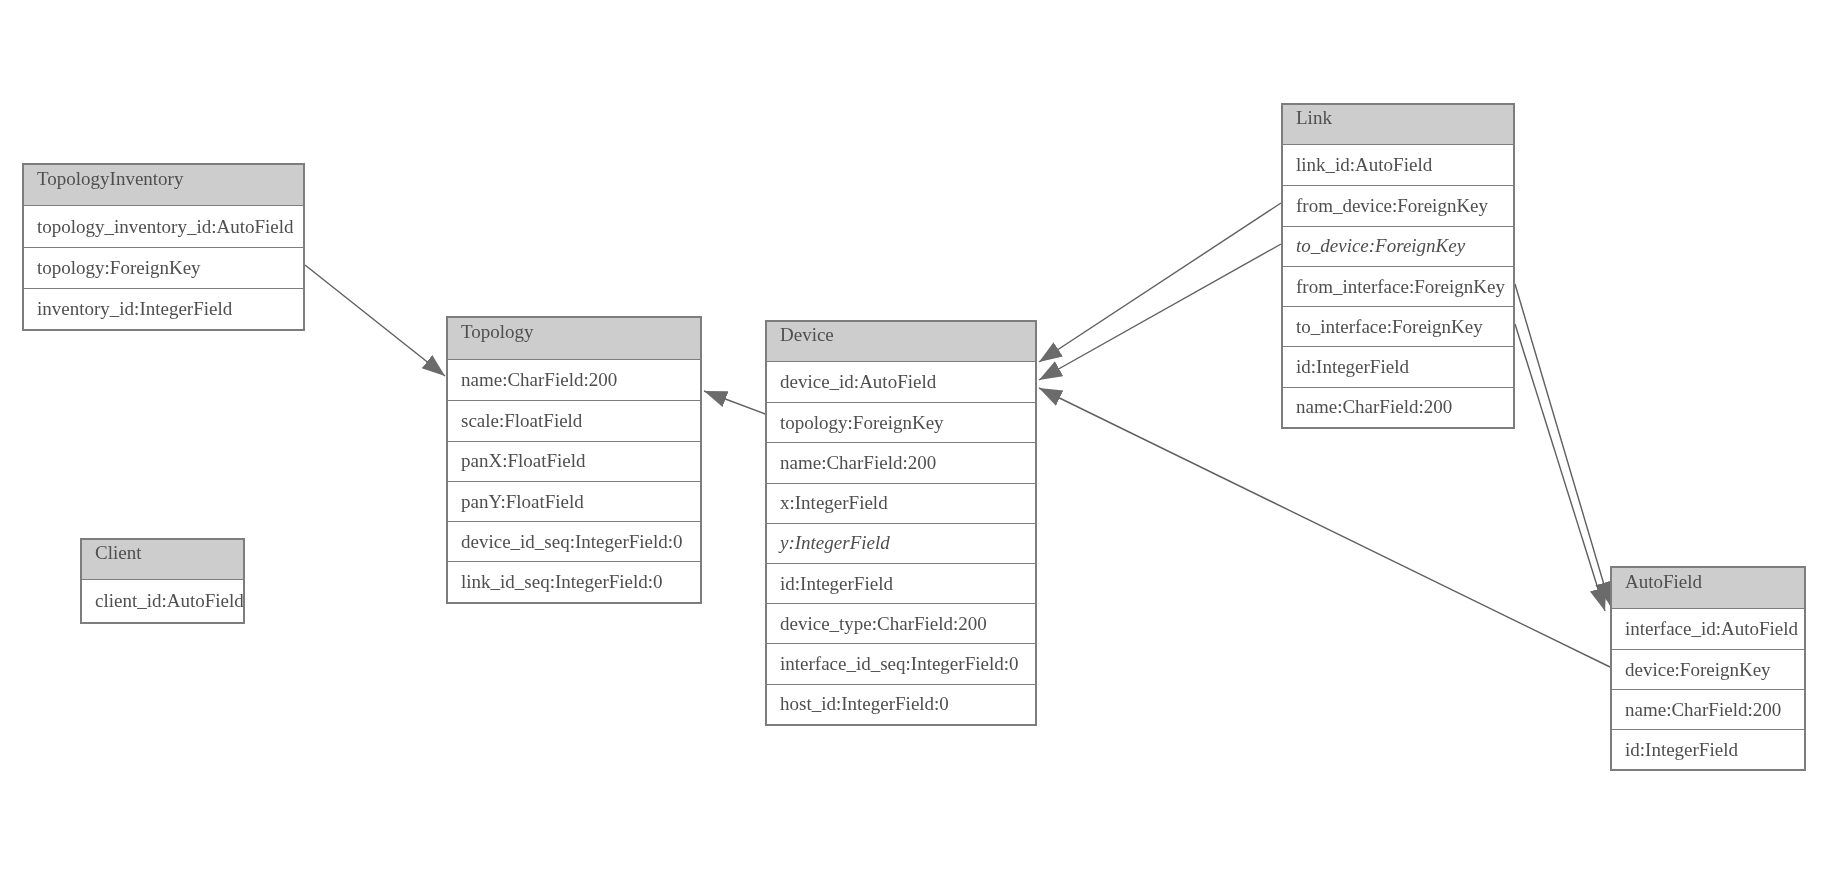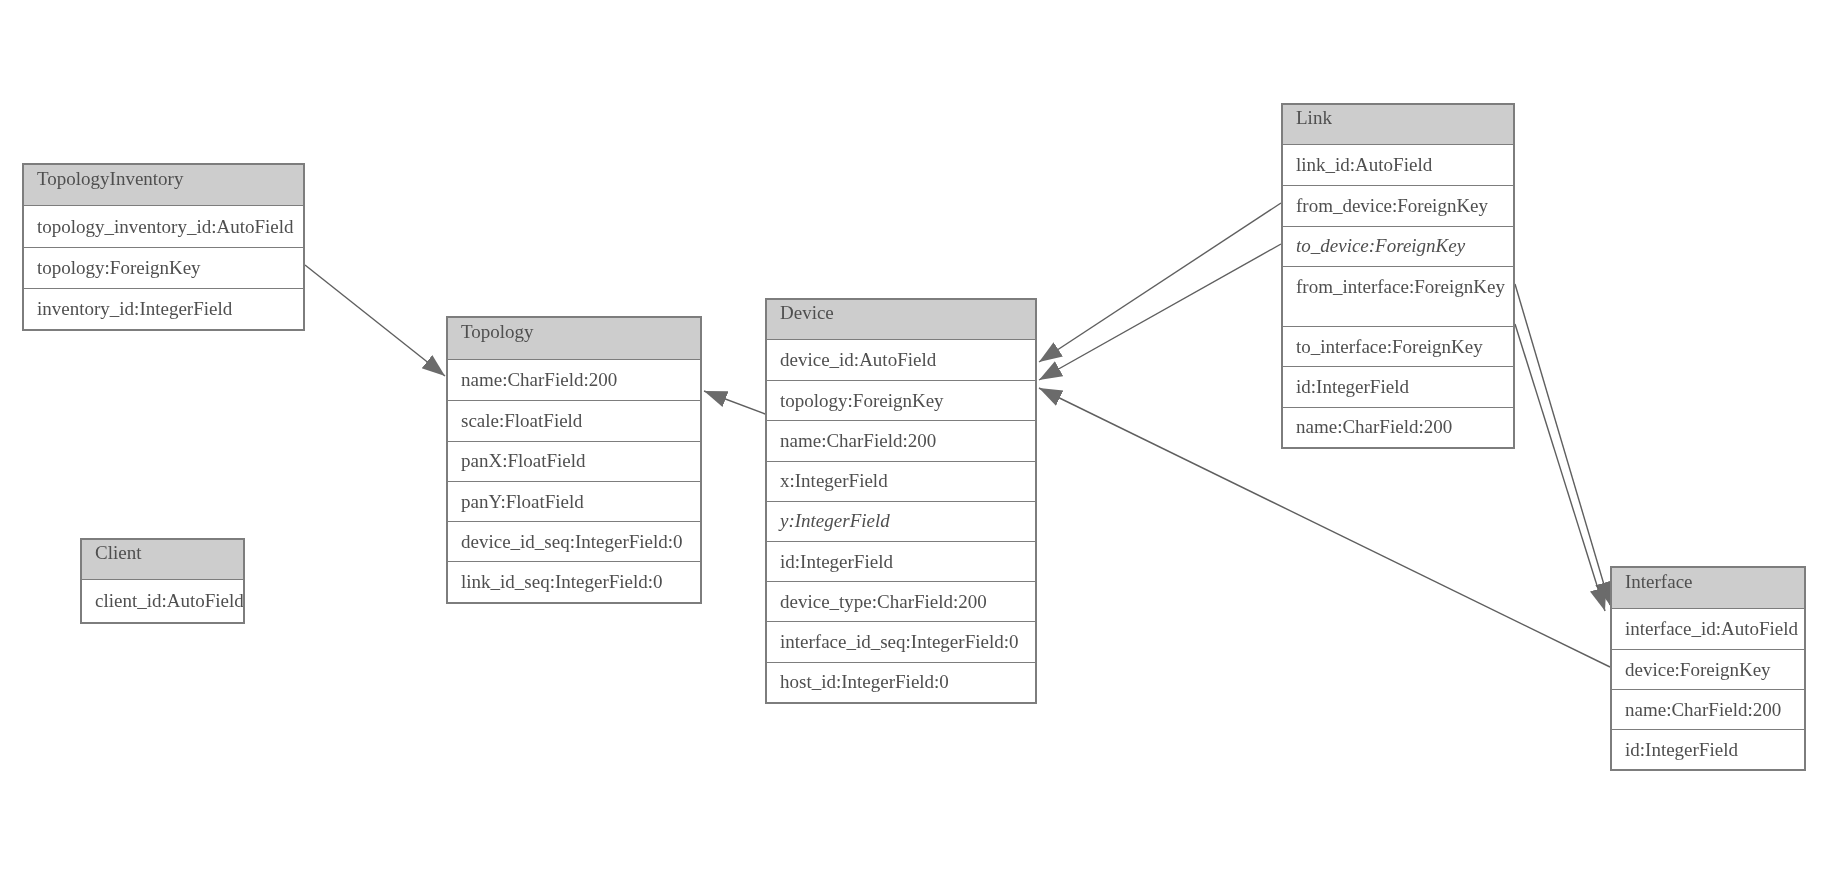--- a/index.html
+++ b/index.html
@@ -89,43 +89,43 @@
         <div class="entity-row" style="height: 40.3px;">scale:FloatField</div>
         <div class="entity-row" style="height: 40.3px;">panX:FloatField</div>
         <div class="entity-row" style="height: 40.3px;">panY:FloatField</div>
         <div class="entity-row" style="height: 40.3px;">device_id_seq:IntegerField:0</div>
         <div class="entity-row" style="height: 40.3px;">link_id_seq:IntegerField:0</div>
       </div>
       <div class="entity" style="left: 80px; top: 538px; width: 165px;">
         <div class="entity-header" style="height: 40px;">Client</div>
         <div class="entity-row" style="height: 42px;">client_id:AutoField</div>
       </div>
-      <div class="entity" style="left: 765px; top: 298px; width: 272px;">
+      <div class="entity" style="left: 765px; top: 320px; width: 272px;">
         <div class="entity-header" style="height: 40px;">Device</div>
         <div class="entity-row" style="height: 40.2px;">device_id:AutoField</div>
         <div class="entity-row" style="height: 40.2px;">topology:ForeignKey</div>
         <div class="entity-row" style="height: 40.2px;">name:CharField:200</div>
         <div class="entity-row" style="height: 40.2px;">x:IntegerField</div>
         <div class="entity-row" style="height: 40.2px; font-style: italic;">y:IntegerField</div>
         <div class="entity-row" style="height: 40.2px;">id:IntegerField</div>
         <div class="entity-row" style="height: 40.2px;">device_type:CharField:200</div>
         <div class="entity-row" style="height: 40.2px;">interface_id_seq:IntegerField:0</div>
         <div class="entity-row" style="height: 40.2px;">host_id:IntegerField:0</div>
       </div>
       <div class="entity" style="left: 1281px; top: 103px; width: 234px;">
         <div class="entity-header" style="height: 40px;">Link</div>
         <div class="entity-row" style="height: 40.3px;">link_id:AutoField</div>
         <div class="entity-row" style="height: 40.3px;">from_device:ForeignKey</div>
         <div class="entity-row" style="height: 40.3px; font-style: italic;">to_device:ForeignKey</div>
         <div class="entity-row" style="height: 40.3px;">from_interface:ForeignKey</div>
-        <div class="entity-row" style="height: 40.3px; margin-top: 20px;">to_interface:ForeignKey</div>
+        <div class="entity-row" style="height: 40.3px;">to_interface:ForeignKey</div>
         <div class="entity-row" style="height: 40.3px;">id:IntegerField</div>
         <div class="entity-row" style="height: 40.3px;">name:CharField:200</div>
       </div>
       <div class="entity" style="left: 1610px; top: 566px; width: 196px;">
-        <div class="entity-header" style="height: 41px;">Interface</div>
+        <div class="entity-header" style="height: 41px;">AutoField</div>
         <div class="entity-row" style="height: 40px;">interface_id:AutoField</div>
         <div class="entity-row" style="height: 40px;">device:ForeignKey</div>
         <div class="entity-row" style="height: 40px;">name:CharField:200</div>
         <div class="entity-row" style="height: 40px;">id:IntegerField</div>
       </div>
     </div>
 </div>
 
 </body></html>

